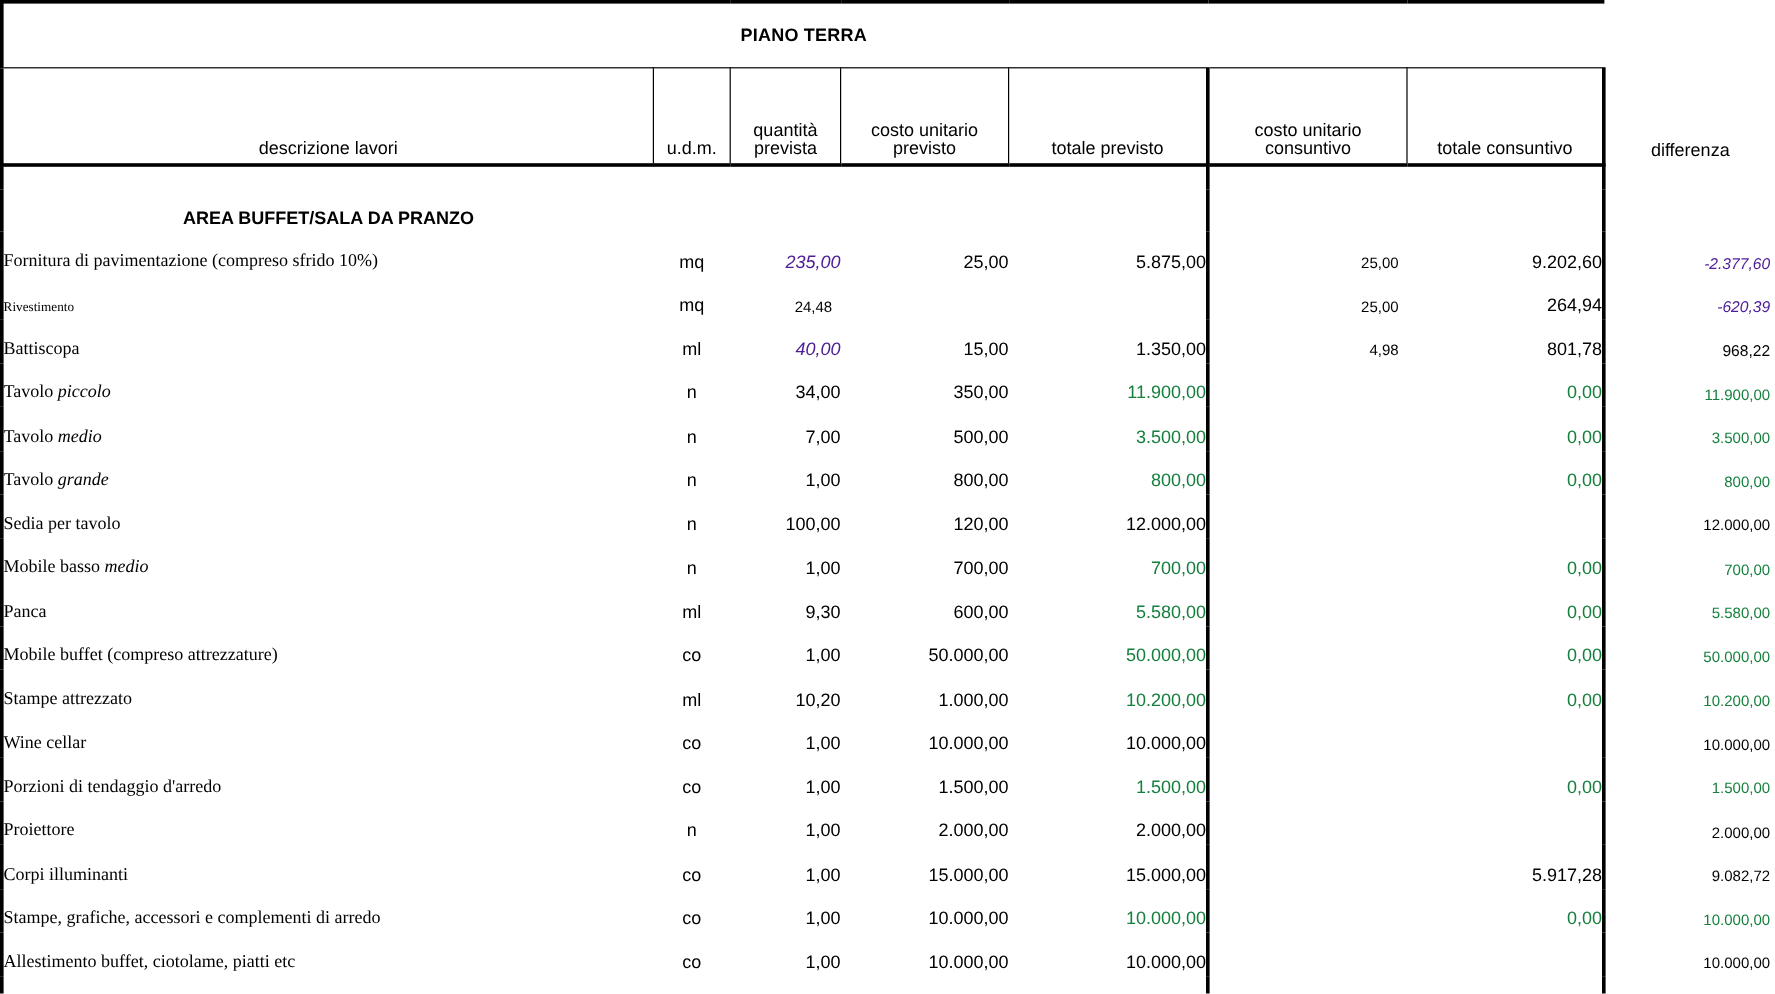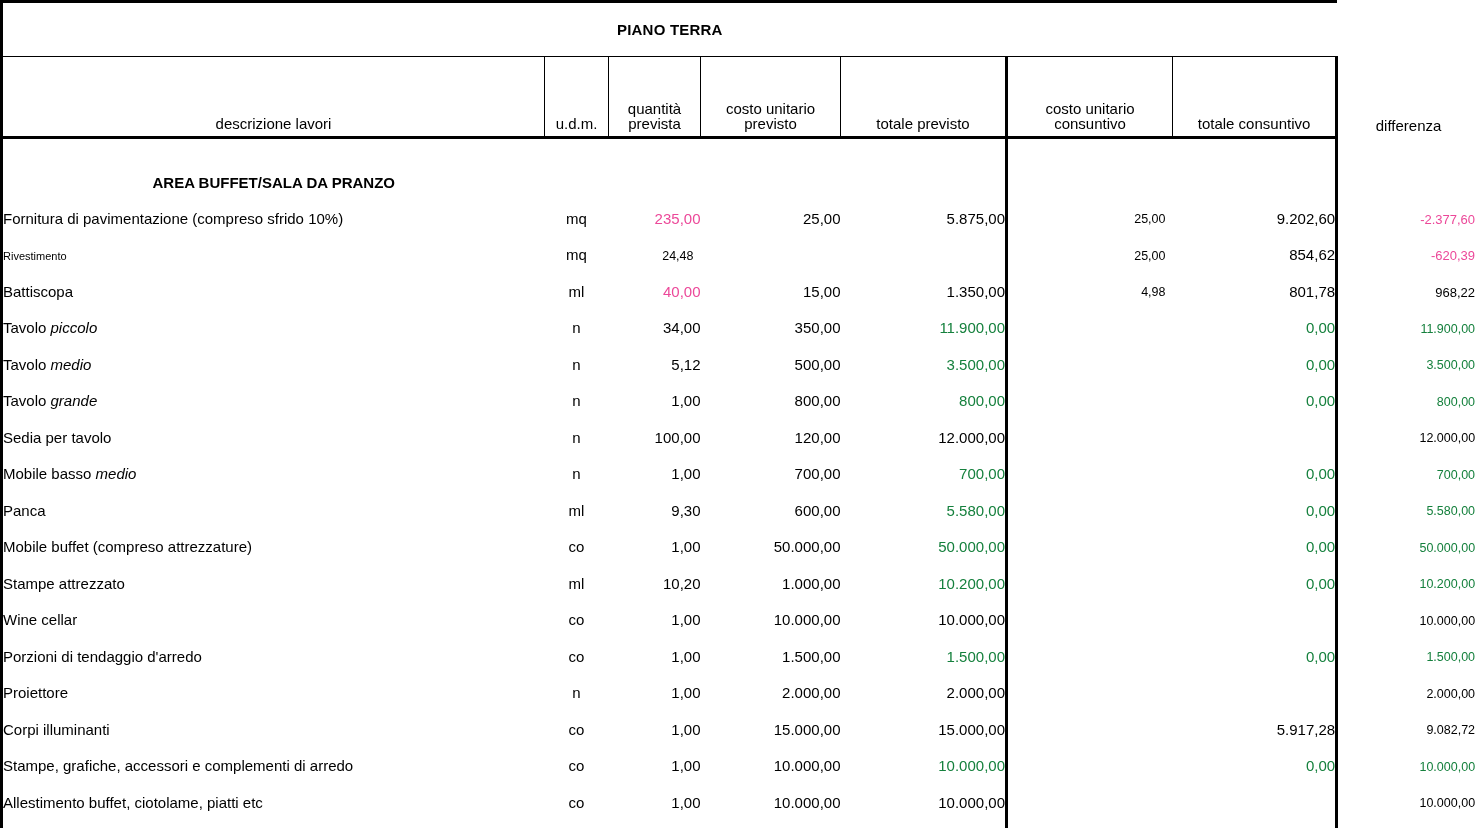--- a/index.html
+++ b/index.html
@@ -86,31 +86,31 @@
     text-align: center;
   }
   .section-label {
     font-weight: bold;
     font-size: 15.5px;
     padding-left: 6px;
   }
 
   
   tr.data-row td { height: 33.5px; vertical-align: bottom; padding-bottom: 3px; }
-  .desc     { text-align: left;  padding-left: 6px; font-size: 15px; }
+  .desc     { text-align: left;  padding-left: 6px; font-size: 15px; font-family: Liberation Serif, serif; }
   .desc.sm  { font-size: 11px; }
   .udm      { text-align: center; font-size: 14px; }
   .num      { text-align: right;  padding-right: 7px; font-size: 15px; }
   .num.sm   { font-size: 12.5px; padding-right: 7px; }
   .num.diff { text-align: right;  padding-right: 4px; font-size: 12.5px; }
   .num.diff.big { font-size: 13px; }
   .it { font-style: italic; }
 
   
-  .k-red    { color: #ec4899; }
+  .k-red    { color: #4c1d95; font-style: italic; }
   .k-purple { color: #15803d; }
   .k-black  { color: #000000; }
 
   
   tr.tail-row td { height: 34px; }
 </style>
 </head>
 <body>
 
 <div id="sheet">
@@ -186,21 +186,21 @@
           <td class="num br-thick k-black">9.202,60</td>
           <td class="num diff k-red big">-2.377,60</td>
         </tr>
         <tr class="data-row">
           <td class="desc bl-thick sm"><span>Rivestimento</span></td>
           <td class="udm">mq</td>
           <td class="num k-black sm">24,48</td>
           <td class="num k-black"></td>
           <td class="num br-thick k-black"></td>
           <td class="num k-black sm">25,00</td>
-          <td class="num br-thick k-black">854,62</td>
+          <td class="num br-thick k-black">264,94</td>
           <td class="num diff k-red big">-620,39</td>
         </tr>
         <tr class="data-row">
           <td class="desc bl-thick"><span>Battiscopa</span></td>
           <td class="udm">ml</td>
           <td class="num k-red">40,00</td>
           <td class="num k-black">15,00</td>
           <td class="num br-thick k-black">1.350,00</td>
           <td class="num k-black sm">4,98</td>
           <td class="num br-thick k-black">801,78</td>
@@ -212,21 +212,21 @@
           <td class="num k-black">34,00</td>
           <td class="num k-black">350,00</td>
           <td class="num br-thick k-purple">11.900,00</td>
           <td class="num k-black"></td>
           <td class="num br-thick k-purple">0,00</td>
           <td class="num diff k-purple">11.900,00</td>
         </tr>
         <tr class="data-row">
           <td class="desc bl-thick"><span>Tavolo </span><span class="it">medio</span></td>
           <td class="udm">n</td>
-          <td class="num k-black">5,12</td>
+          <td class="num k-black">7,00</td>
           <td class="num k-black">500,00</td>
           <td class="num br-thick k-purple">3.500,00</td>
           <td class="num k-black"></td>
           <td class="num br-thick k-purple">0,00</td>
           <td class="num diff k-purple">3.500,00</td>
         </tr>
         <tr class="data-row">
           <td class="desc bl-thick"><span>Tavolo </span><span class="it">grande</span></td>
           <td class="udm">n</td>
           <td class="num k-black">1,00</td>

